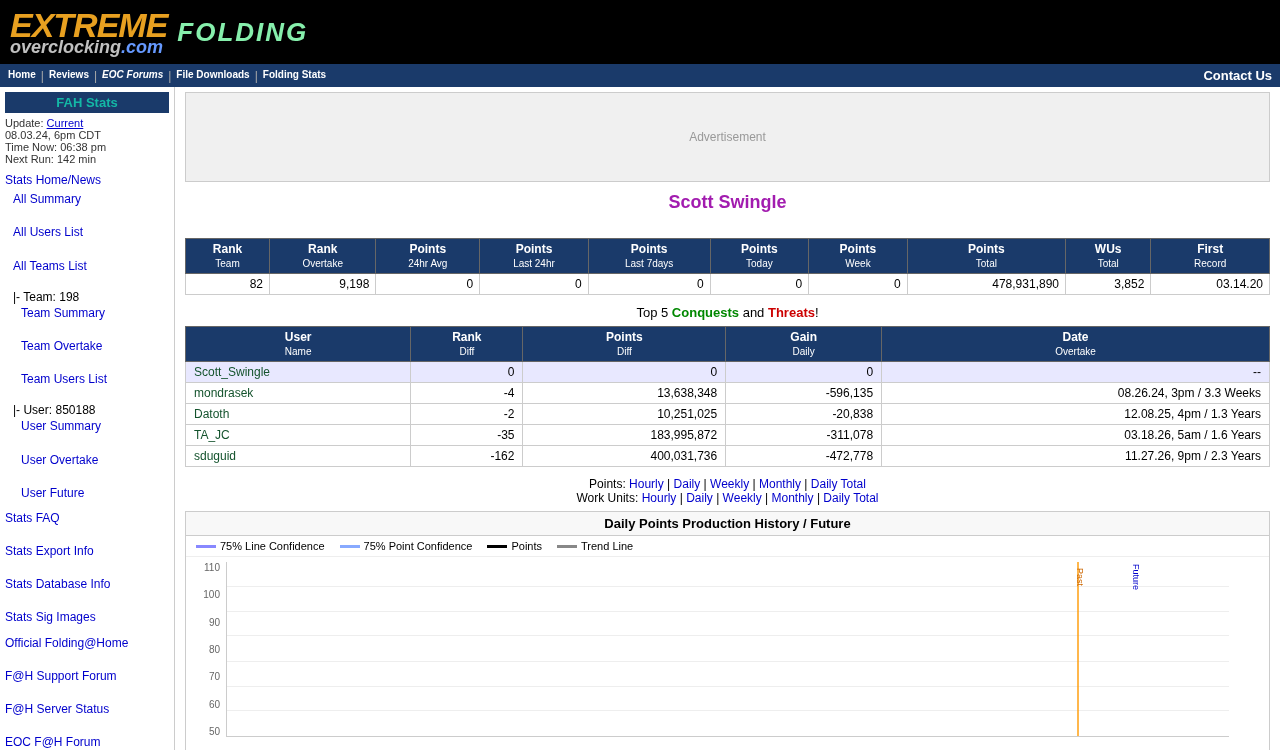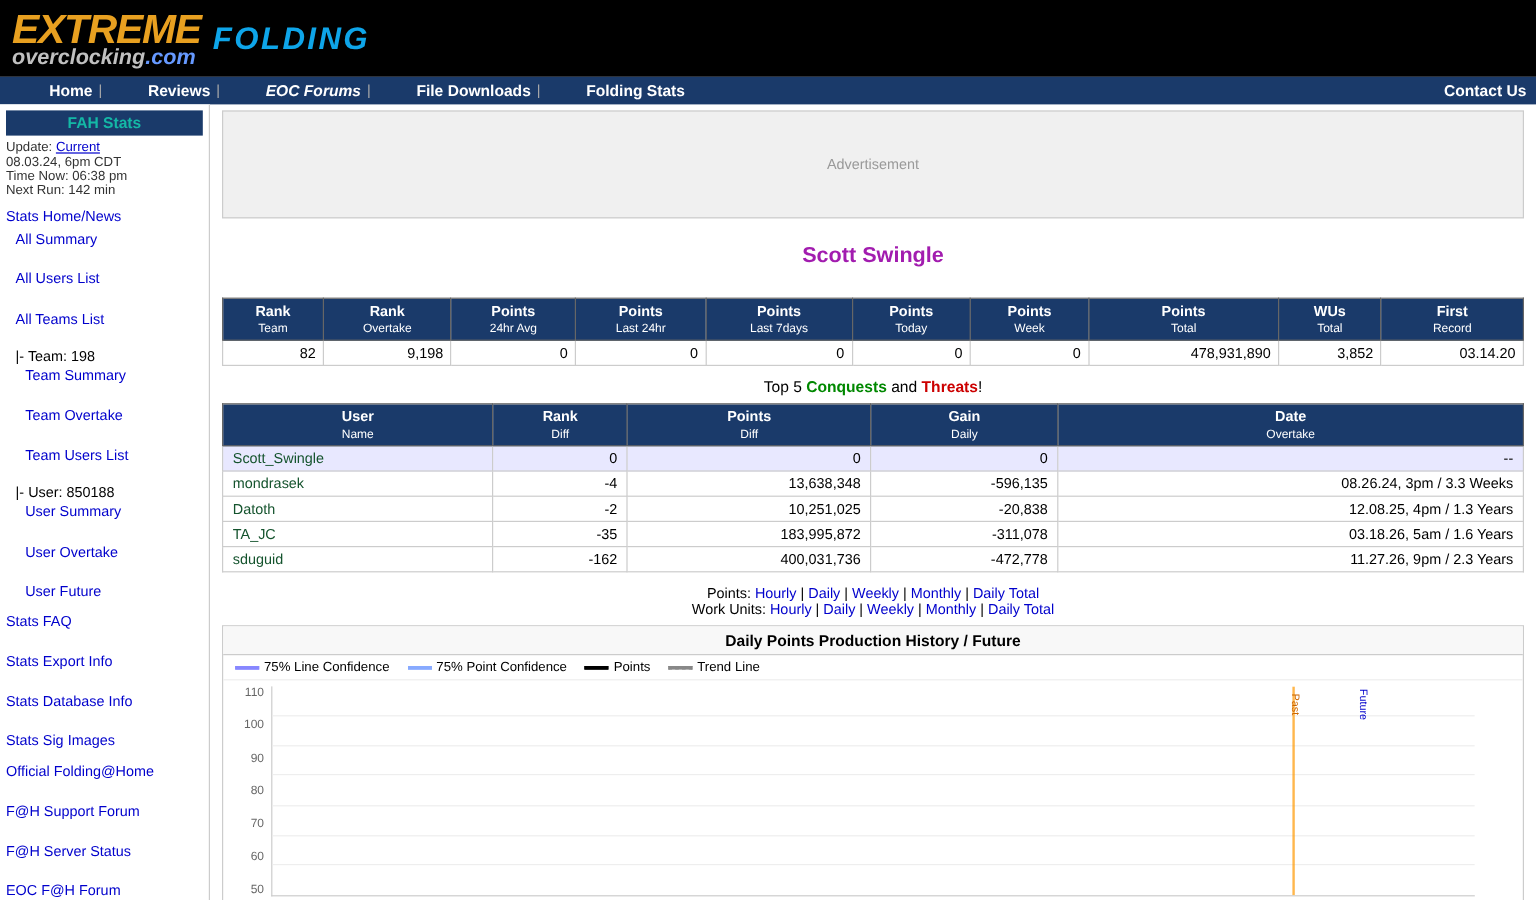--- a/index.html
+++ b/index.html
@@ -4,21 +4,21 @@
   <style>
     * { margin: 0; padding: 0; box-sizing: border-box; }
     body { font-family: Arial, sans-serif; font-size: 12px; background: #fff; }
 
     
     #header { background: #000; height: 64px; display: flex; align-items: center; padding: 0 10px; }
 
     
     #navbar { background: #1a3a6a; padding: 4px 8px; display: flex; align-items: center; justify-content: space-between; }
     #navbar-left { display: flex; gap: 0; }
-    #navbar-left a { color: #fff; text-decoration: none; font-size: 13px; font-weight: bold; margin-left: 33px; }
+    #navbar-left a { color: #fff; text-decoration: none; font-size: 10px; font-weight: bold; }
     #navbar-left span.sep { color: #aaa; margin: 0 5px; }
     #navbar-left a.italic { font-style: italic; }
     #navbar-right a { color: #fff; text-decoration: none; font-size: 13px; font-weight: bold; }
 
     
     #main-layout { display: flex; }
 
     
     #sidebar { width: 175px; min-width: 175px; background: #fff; border-right: 1px solid #ccc; padding: 5px; }
     #sidebar-title { background: #1a3a6a; color: #14b8a6; text-align: center; font-weight: bold; font-size: 13px; padding: 3px; }
@@ -26,21 +26,21 @@
     #sidebar-update a { color: #0000cc; }
     #sidebar-nav { margin: 6px 0; }
     #sidebar-nav a { color: #0000cc; text-decoration: none; font-size: 12px; display: block; line-height: 1.6; }
     .sidebar-indent { padding-left: 8px; }
     .sidebar-section { margin-top: 6px; }
 
     
     #content { flex: 1; padding: 5px 10px; }
 
     
-    #ad-banner { width: 100%; height: 90px; background: #f0f0f0; border: 1px solid #ccc; margin-bottom: 20px; display: flex; align-items: center; justify-content: center; color: #999; font-size: 12px; }
+    #ad-banner { width: 100%; height: 90px; background: #f0f0f0; border: 1px solid #ccc; margin-bottom: 10px; display: flex; align-items: center; justify-content: center; color: #999; font-size: 12px; }
 
     
     #user-title { text-align: center; font-size: 18px; font-weight: bold; color: #a21caf; margin-bottom: 25px; }
 
     
     .stats-table { border-collapse: collapse; width: 100%; margin-bottom: 10px; }
     .stats-table th { background: #1a3a6a; color: #fff; padding: 3px 6px; text-align: center; font-size: 12px; border: 1px solid #666; }
     .stats-table th .sub { font-size: 10px; font-weight: normal; }
     .stats-table td { padding: 3px 6px; text-align: right; border: 1px solid #ccc; font-size: 12px; }
 
@@ -79,21 +79,21 @@
 </head>
 <body>
 
 <div id="header">
   <div style="display:flex; align-items:center; gap:0;">
     <div style="font-family: Arial Black, Arial, sans-serif; line-height:1;">
       <div style="color:#e8a020; font-size:34px; font-weight:900; font-style:italic; letter-spacing:-1px;">EXTREME</div>
       <div style="color:#c0c0c0; font-size:18px; font-weight:bold; font-style:italic; margin-top:-4px;">overclocking<span style="color:#6699ff;">.com</span></div>
     </div>
     <div style="margin-left:10px;">
-      <div style="color:#0ea5e9; font-size:26px; font-weight:900; font-style:italic; letter-spacing:2px;">FOLDING</div>
+      <div style="color:#86efac; font-size:26px; font-weight:900; font-style:italic; letter-spacing:2px;">FOLDING</div>
     </div>
   </div>
 </div>
 
 <div id="navbar">
   <div id="navbar-left">
     <a href="#">Home</a>
     <span class="sep"> | </span>
     <a href="#">Reviews</a>
     <span class="sep"> | </span>

